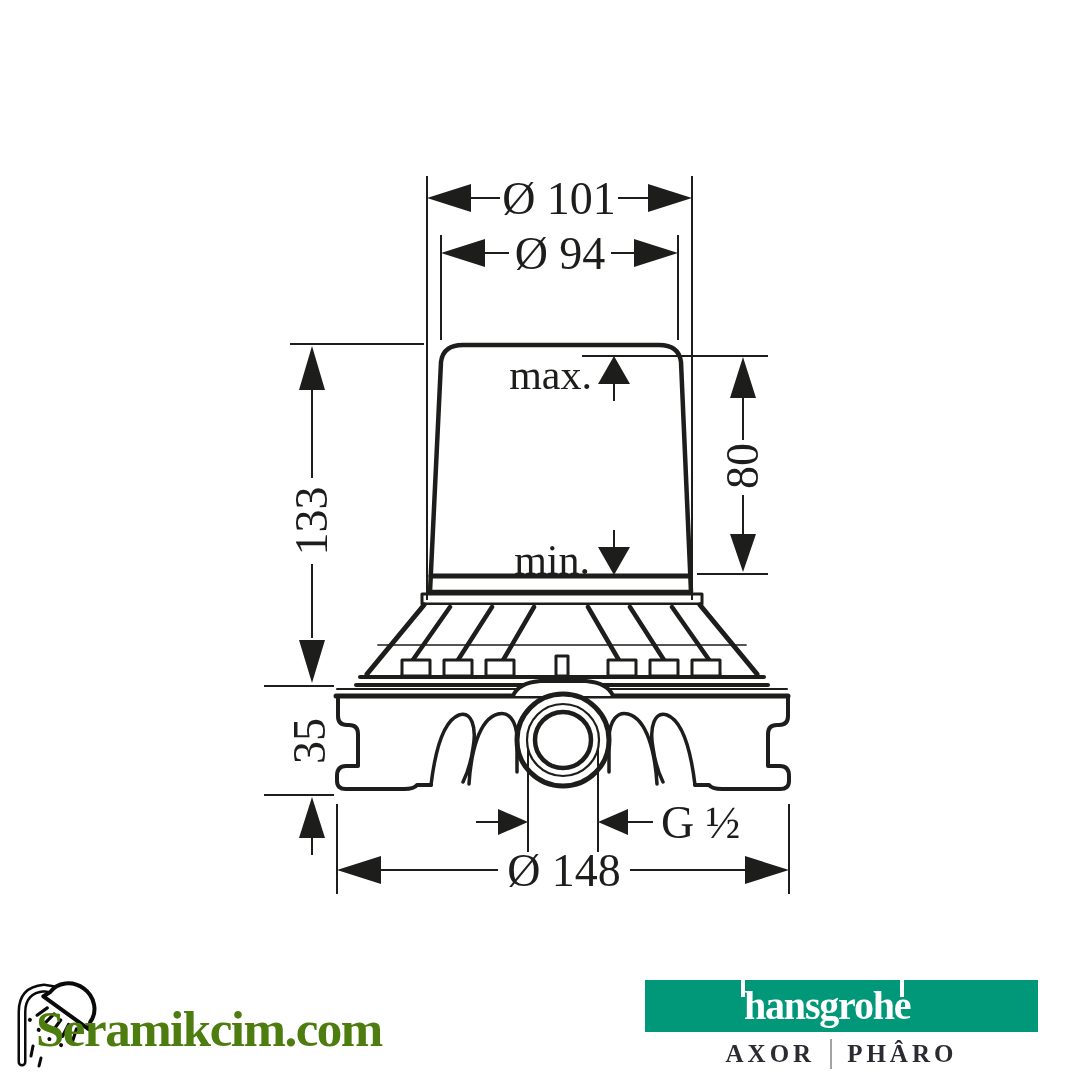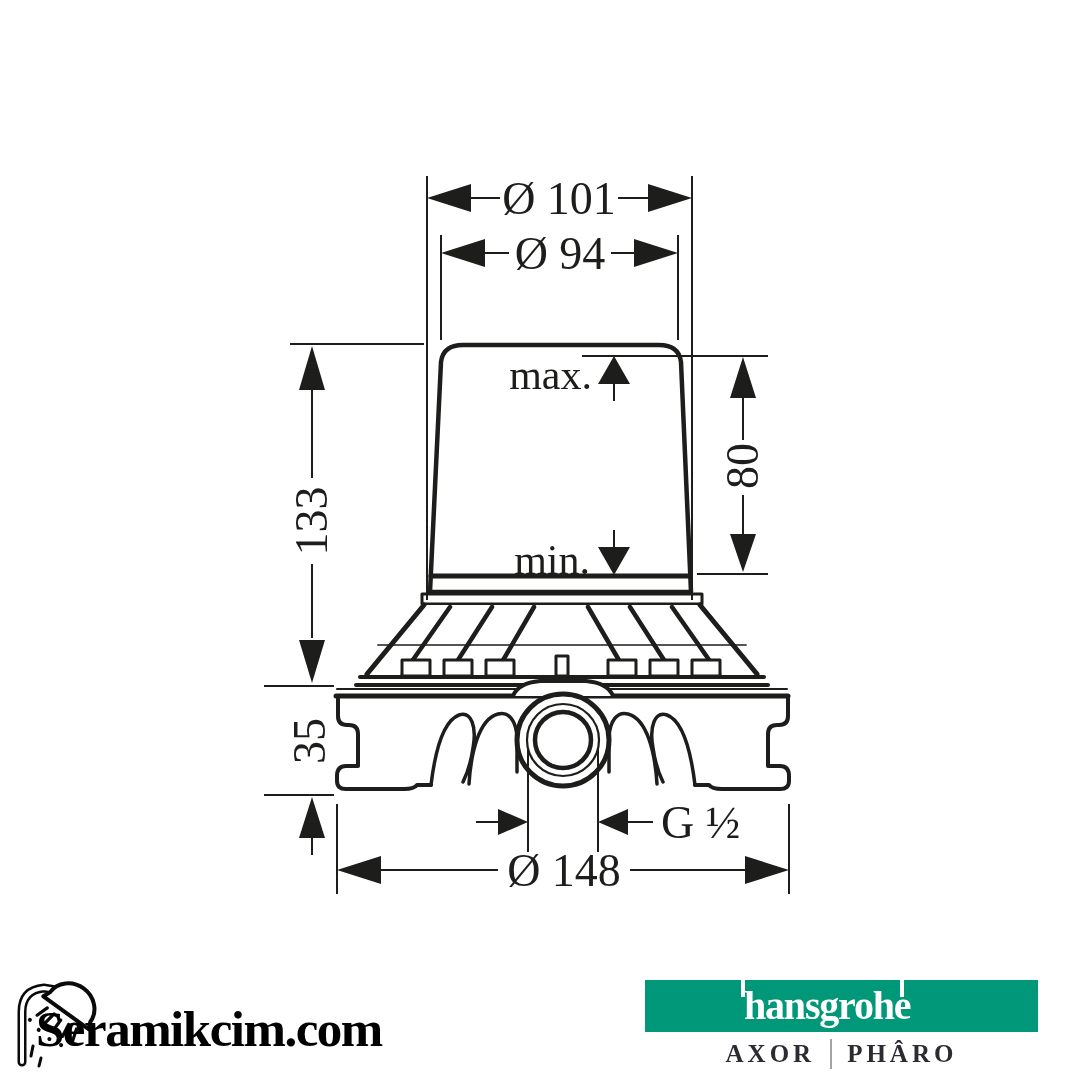--- a/index.html
+++ b/index.html
@@ -4,21 +4,21 @@
 <style>
   html,body{margin:0;padding:0;background:#ffffff;}
   #canvas{position:relative;width:1080px;height:1080px;background:#ffffff;overflow:hidden;
           font-family:Liberation Serif, serif;}
   svg text{fill:#1d1d1b;}
   .dimtext{font-size:46px;}
   .leveltext{font-size:42px;}
   
   #seramik-logo{position:absolute;left:10px;top:966px;width:430px;height:110px;}
   #seramik-text{position:absolute;left:36px;top:1000px;font-size:51px;font-weight:700;
-                letter-spacing:-1.5px;color:#000000;white-space:nowrap;}
+                letter-spacing:-1.5px;color:#4d7c0f;white-space:nowrap;}
   #hg-block{position:absolute;left:645px;top:980px;width:393px;height:92px;}
   #hg-bar{position:absolute;left:0;top:0;width:393px;height:52px;background:#009878;}
   #hg-word{position:absolute;left:99px;top:3px;font-size:40px;font-weight:700;color:#ffffff;
            letter-spacing:-1.2px;line-height:46px;white-space:nowrap;}
   .hg-slit{position:absolute;top:0;width:4px;height:17px;background:#ffffff;}
   #hg-slit-1{left:96px;}
   #hg-slit-2{left:255px;}
   #hg-sub{position:absolute;left:0;top:58px;width:393px;height:32px;display:flex;
           align-items:center;justify-content:center;gap:15px;}
   .hg-brand{font-size:25px;font-weight:600;color:#2b2b31;letter-spacing:4px;white-space:nowrap;}

